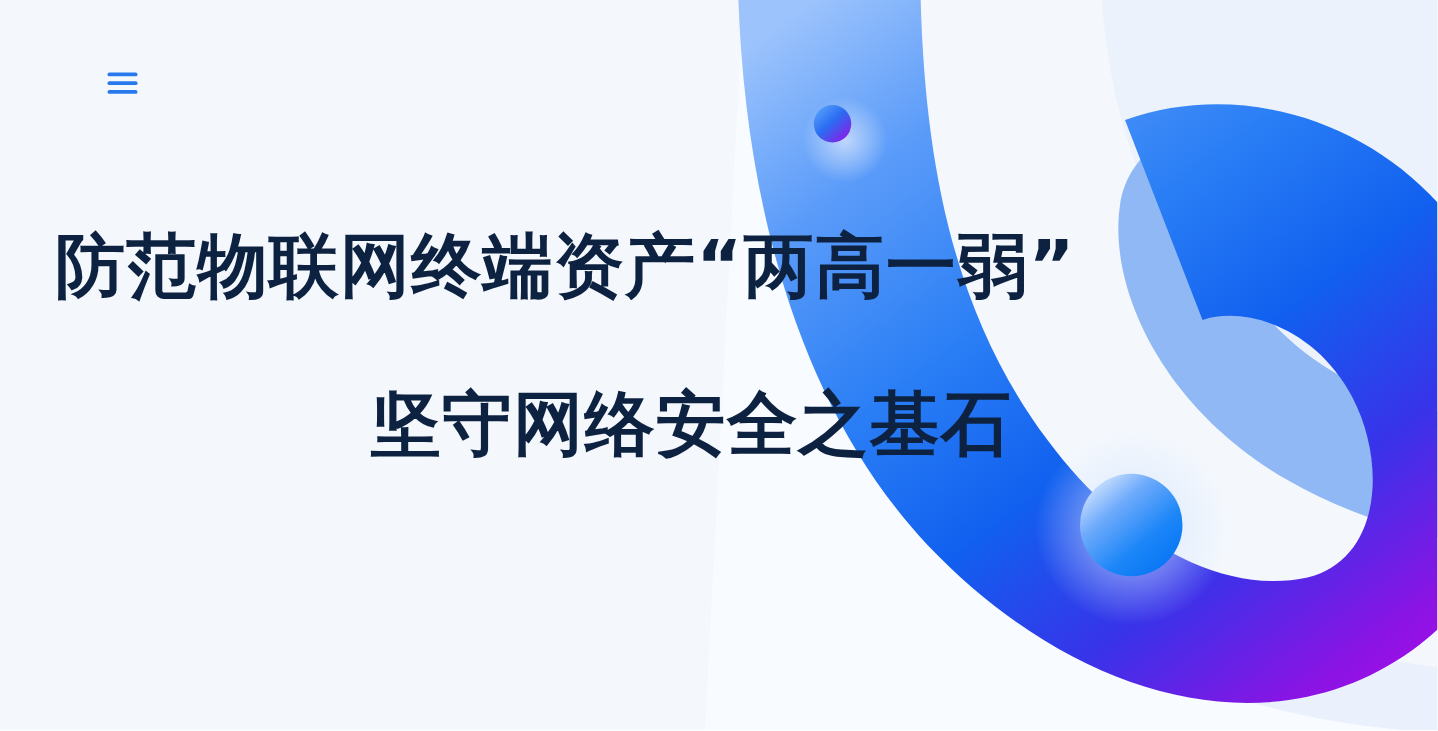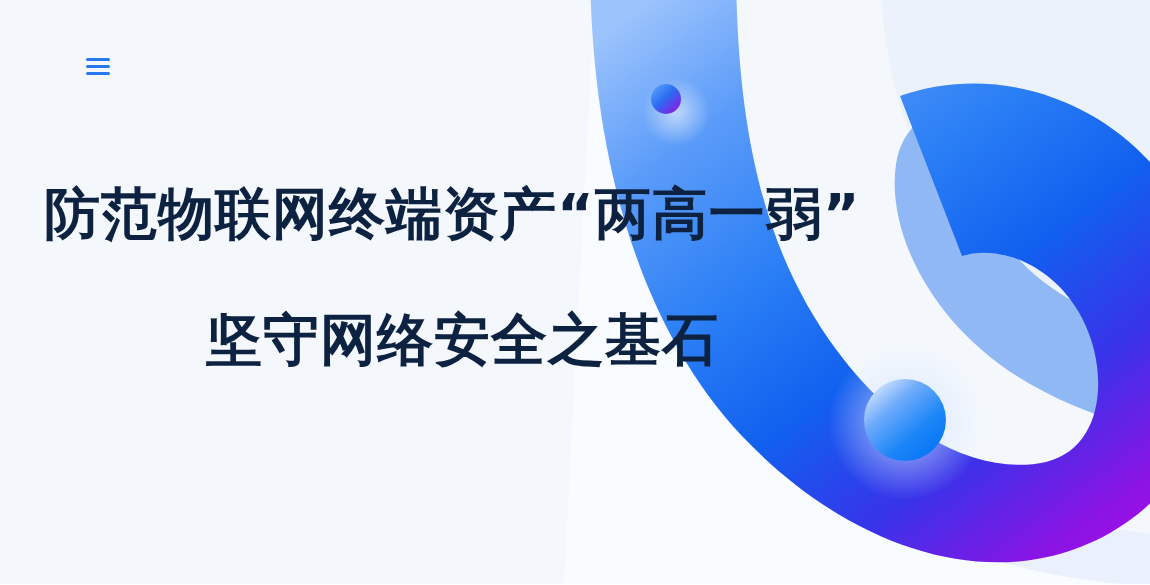--- a/index.html
+++ b/index.html
@@ -76,20 +76,21 @@
     line-height: 1.0;
     letter-spacing: 1px;
     white-space: nowrap;
   }
   .title-line-1 {
     padding-left: 44px;
   }
   .title-line-2 {
     padding-left: 206px;
     margin-top: 70px;
+    text-align: center;
   }
 </style>
 </head>
 <body>
 
 <div id="slide">
 
   <div class="deco-layer">
     <svg class="deco-svg" viewBox="0 0 1150 585" xmlns="http://www.w3.org/2000/svg">
       <defs>

